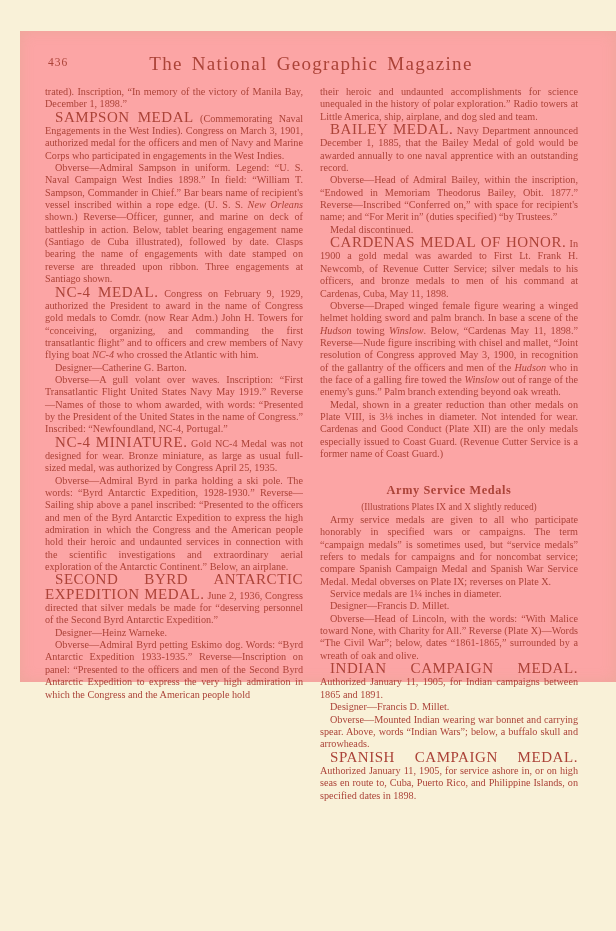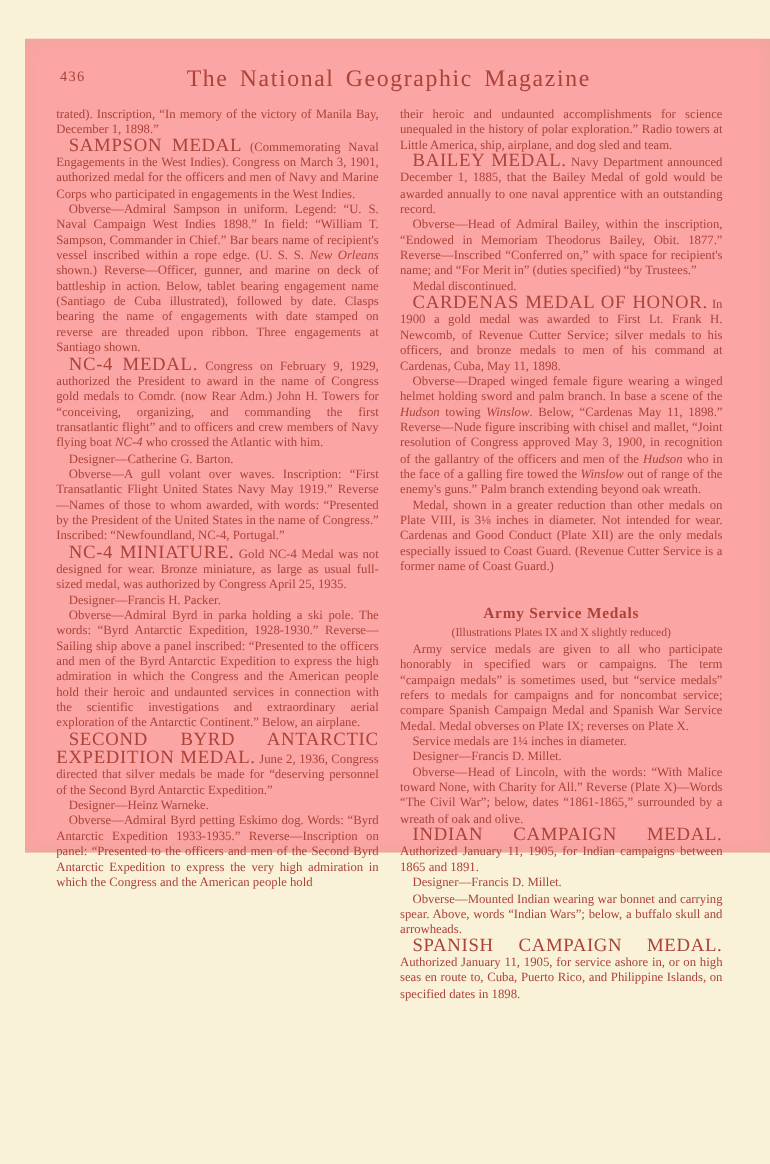--- a/index.html
+++ b/index.html
@@ -78,21 +78,20 @@
   </div>
   <div class="text-block">
     <div class="column" id="col-left">
         <p class="para"><span class="run-n">trated).  Inscription, “In memory of the victory of Manila Bay, December 1, 1898.”</span></p>
         <p class="para indent"><span class="run-sc">SAMPSON MEDAL</span><span class="run-n"> (Commemorating Naval Engagements in the West Indies).  Congress on March 3, 1901, authorized medal for the officers and men of Navy and Marine Corps who participated in engagements in the West Indies.</span></p>
         <p class="para indent"><span class="run-n">Obverse—Admiral Sampson in uniform. Legend: “U. S. Naval Campaign West Indies 1898.”  In field: “William T. Sampson, Commander in Chief.”  Bar bears name of recipient's vessel inscribed within a rope edge.  (U. S. S. </span><span class="run-i">New Orleans</span><span class="run-n"> shown.)  Reverse—Officer, gunner, and marine on deck of battleship in action. Below, tablet bearing engagement name (Santiago de Cuba illustrated), followed by date.  Clasps bearing the name of engagements with date stamped on reverse are threaded upon ribbon. Three engagements at Santiago shown.</span></p>
         <p class="para indent"><span class="run-sc">NC-4 MEDAL.</span><span class="run-n">  Congress on February 9, 1929, authorized the President to award in the name of Congress gold medals to Comdr. (now Rear Adm.) John H. Towers for “conceiving, organizing, and commanding the first transatlantic flight” and to officers and crew members of Navy flying boat </span><span class="run-i">NC-4</span><span class="run-n"> who crossed the Atlantic with him.</span></p>
         <p class="para indent"><span class="run-n">Designer—Catherine G. Barton.</span></p>
         <p class="para indent"><span class="run-n">Obverse—A gull volant over waves.  Inscription: “First Transatlantic Flight United States Navy May 1919.”  Reverse—Names of those to whom awarded, with words: “Presented by the President of the United States in the name of Congress.”  Inscribed: “Newfoundland, NC-4, Portugal.”</span></p>
         <p class="para indent"><span class="run-sc">NC-4 MINIATURE.</span><span class="run-n">  Gold NC-4 Medal was not designed for wear.  Bronze miniature, as large as usual full-sized medal, was authorized by Congress April 25, 1935.</span></p>
-        <p class="para indent"><span class="run-n">Designer—Francis H. Packer.</span></p>
         <p class="para indent"><span class="run-n">Obverse—Admiral Byrd in parka holding a ski pole.  The words: “Byrd Antarctic Expedition, 1928-1930.”  Reverse—Sailing ship above a panel inscribed: “Presented to the officers and men of the Byrd Antarctic Expedition to express the high admiration in which the Congress and the American people hold their heroic and undaunted services in connection with the scientific investigations and extraordinary aerial exploration of the Antarctic Continent.”  Below, an airplane.</span></p>
         <p class="para indent"><span class="run-sc">SECOND BYRD ANTARCTIC EXPEDITION MEDAL.</span><span class="run-n"> June 2, 1936, Congress directed that silver medals be made for “deserving personnel of the Second Byrd Antarctic Expedition.”</span></p>
         <p class="para indent"><span class="run-n">Designer—Heinz Warneke.</span></p>
         <p class="para indent"><span class="run-n">Obverse—Admiral Byrd petting Eskimo dog. Words: “Byrd Antarctic Expedition 1933-1935.” Reverse—Inscription on panel: “Presented to the officers and men of the Second Byrd Antarctic Expedition to express the very high admiration in which the Congress and the American people hold</span></p>
       </div>
     <div class="column" id="col-right">
         <p class="para"><span class="run-n">their heroic and undaunted accomplishments for science unequaled in the history of polar exploration.”  Radio towers at Little America, ship, airplane, and dog sled and team.</span></p>
         <p class="para indent"><span class="run-sc">BAILEY MEDAL.</span><span class="run-n">  Navy Department announced December 1, 1885, that the Bailey Medal of gold would be awarded annually to one naval apprentice with an outstanding record.</span></p>
         <p class="para indent"><span class="run-n">Obverse—Head of Admiral Bailey, within the inscription, “Endowed in Memoriam Theodorus Bailey, Obit. 1877.”  Reverse—Inscribed “Conferred on,” with space for recipient's name; and “For Merit in” (duties specified) “by Trustees.”</span></p>
         <p class="para indent"><span class="run-n">Medal discontinued.</span></p>

